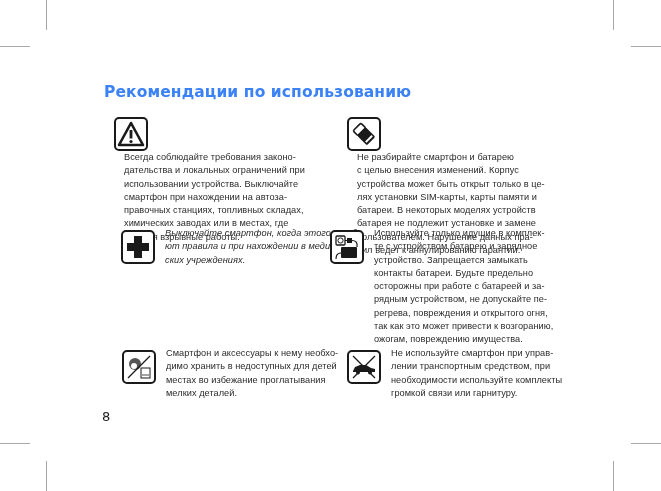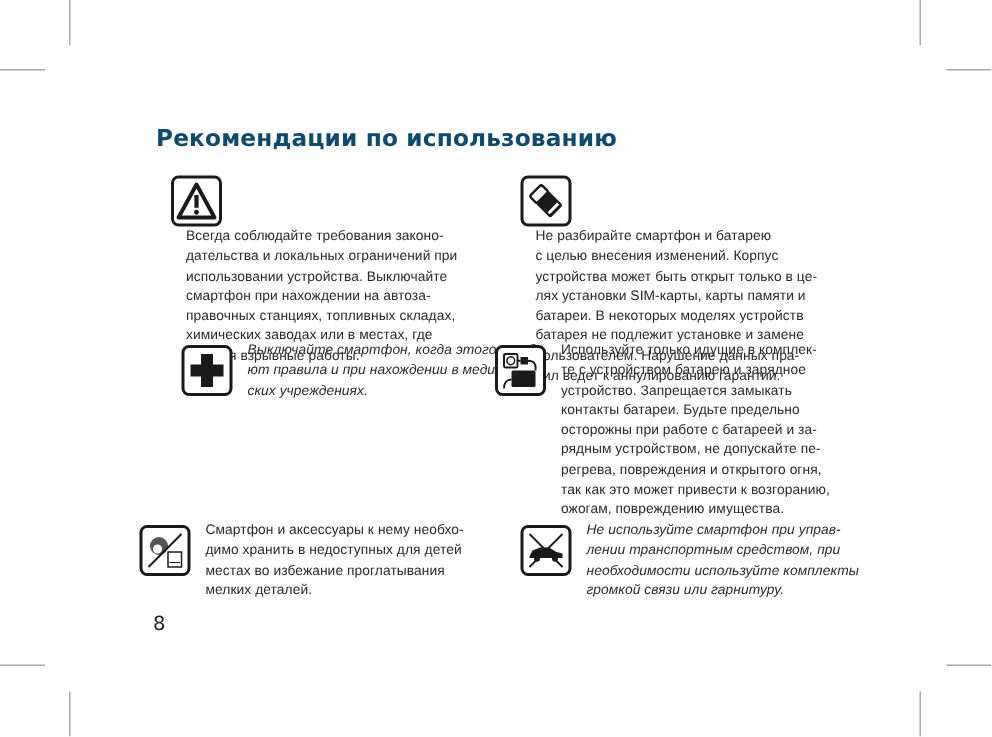--- a/index.html
+++ b/index.html
@@ -4,21 +4,21 @@
 <style>
   html, body { margin: 0; padding: 0; }
   body {
     width: 661px; height: 491px; background: #ffffff; position: relative; overflow: hidden;
     font-family: "Liberation Sans", "DejaVu Sans", sans-serif; color: #222;
   }
   .crop { position: absolute; background: #a8a8a8; }
   .title {
     position: absolute; left: 104px; top: 83px; margin: 0;
     font-family: "DejaVu Sans", sans-serif; font-weight: bold; font-size: 15.5px;
-    color: #0c4a6e; letter-spacing: 0.1px;
+    color: #3b82f6; letter-spacing: 0.1px;
   }
   .item { position: absolute; display: flex; align-items: flex-start; }
   .icon-box {
     width: 34px; height: 34px; border: 2.4px solid #1a1a1a; border-radius: 5px;
     box-sizing: border-box; flex: 0 0 auto; margin-top: 3px;
     display: flex; align-items: center; justify-content: center; background: #fff;
   }
   .icon-box svg { width: 28px; height: 28px; display: block; }
   .text {
     margin-left: 10px; font-size: 9.2px; line-height: 13.3px; color: #2a2a2a;
@@ -108,37 +108,37 @@
 те с устройством батарею и зарядное
 устройство. Запрещается замыкать
 контакты батареи. Будьте предельно
 осторожны при работе с батареей и за-
 рядным устройством, не допускайте пе-
 регрева, повреждения и открытого огня,
 так как это может привести к возгоранию,
 ожогам, повреждению имущества.</div>
 </div>
 
-<div class="item" style="left:93px;top:347px;justify-content:space-between;">
+<div class="item" style="left:122px;top:347px;justify-content:space-between;">
   <div class="icon-box">
     <svg viewBox="0 0 28 28">
       <circle cx="10" cy="11" r="6" fill="#555"></circle>
       <circle cx="9" cy="13" r="3" fill="#fff"></circle>
       <rect x="16" y="15" width="9" height="10" fill="none" stroke="#1a1a1a" stroke-width="1"></rect>
       <line x1="17" y1="22" x2="24" y2="22" stroke="#1a1a1a" stroke-width="0.8"></line>
       <line x1="3" y1="25" x2="25" y2="3" stroke="#1a1a1a" stroke-width="1.3"></line>
     </svg>
   </div>
   <div class="text">Смартфон и аксессуары к нему необхо-
 димо хранить в недоступных для детей
 местах во избежание проглатывания
 мелких деталей.</div>
 </div>
 
-<div class="item" style="left:347px;top:347px;font-style:italic;">
+<div class="item" style="left:347px;top:347px;">
   <div class="icon-box">
     <svg viewBox="0 0 28 28">
       <path d="M3 18 L5 14 L10 12 L16 12 L21 15 L25 16 L25 19 L3 19 Z" fill="#1a1a1a"></path>
       <circle cx="8" cy="19.5" r="2" fill="#1a1a1a"></circle>
       <circle cx="20" cy="19.5" r="2" fill="#1a1a1a"></circle>
       <line x1="3" y1="3" x2="25" y2="25" stroke="#1a1a1a" stroke-width="1.2"></line>
       <line x1="25" y1="3" x2="3" y2="25" stroke="#1a1a1a" stroke-width="1.2"></line>
     </svg>
   </div>
   <div class="text">Не используйте смартфон при управ-

